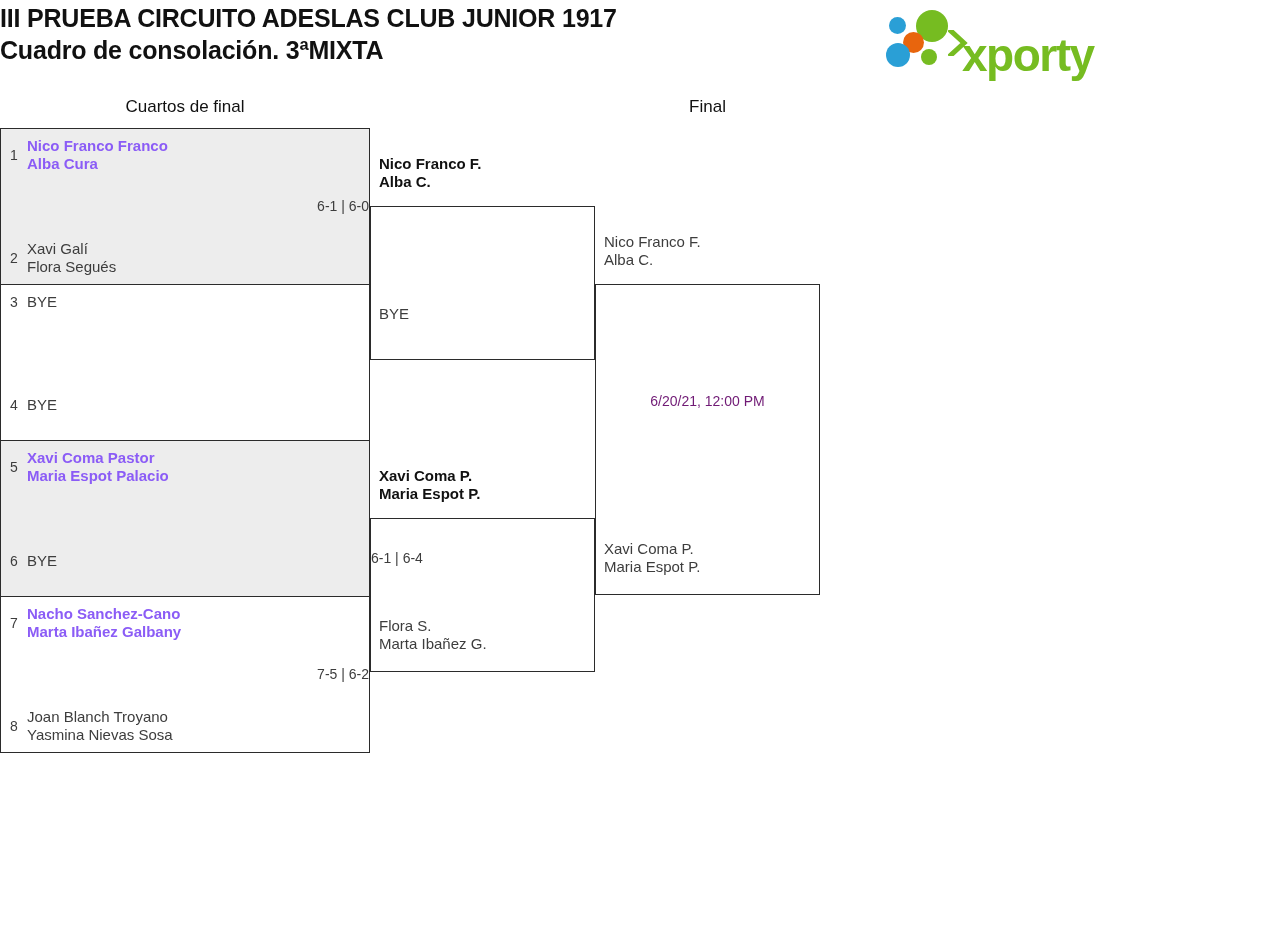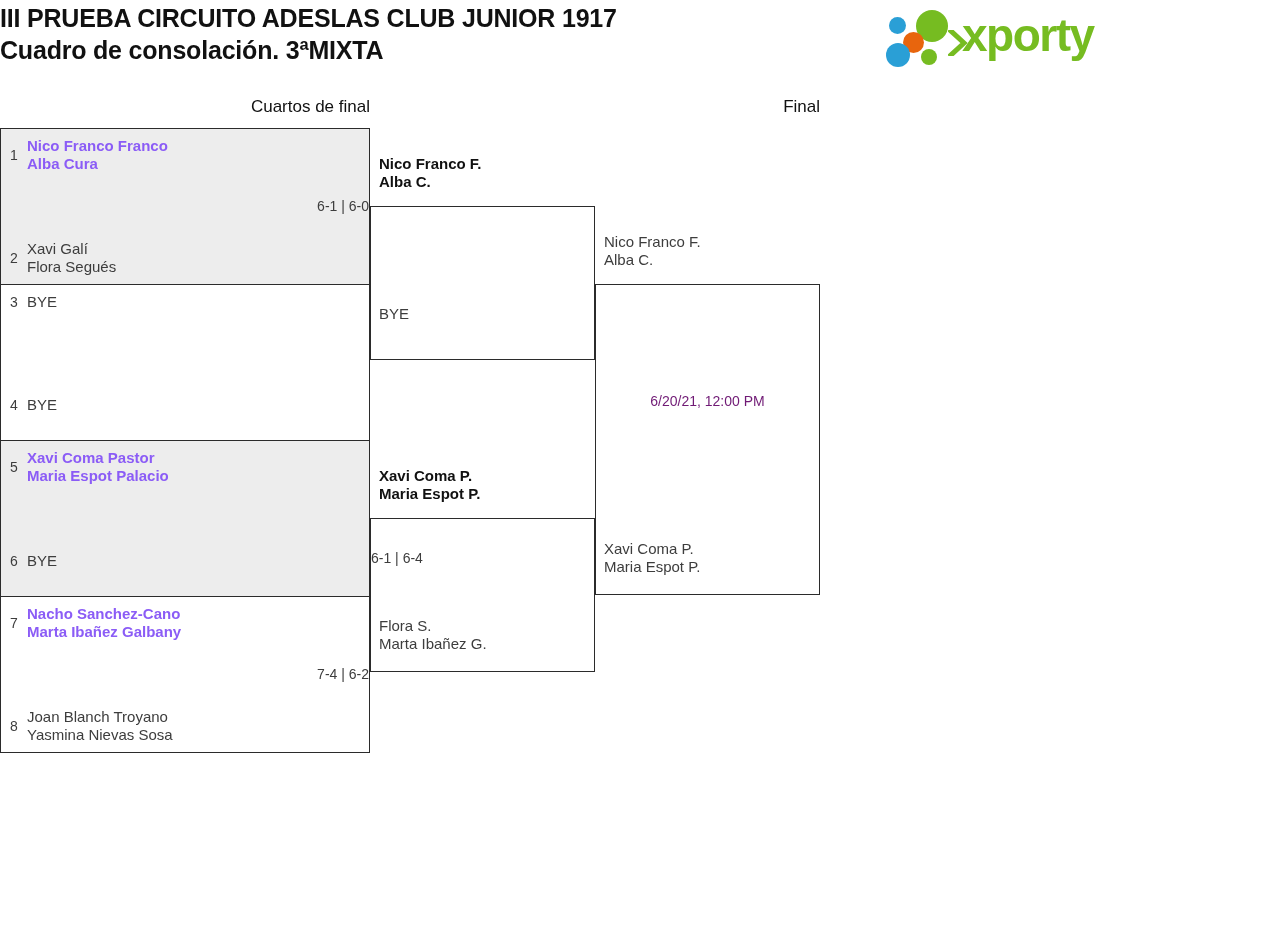--- a/index.html
+++ b/index.html
@@ -57,34 +57,34 @@
   .dot-blue-lg   { left: 0px;  top: 35px; width: 24px; height: 24px; background: #2a9fd6; }
   .dot-green-sm  { left: 35px; top: 41px; width: 16px; height: 16px; background: #76bc21; }
   .logo-chevron {
     position: absolute;
     left: 62px; top: 22px;
     width: 20px; height: 26px;
   }
   .logo-word {
     position: absolute;
     left: 86px;
-    top: 1px;
+    top: 21px;
     font-size: 46px;
     font-weight: bold;
     color: #76bc21;
     letter-spacing: -1.5px;
     line-height: 56px;
   }
 
   
   .round-head {
     position: absolute;
     font-size: 17px;
     color: #111111;
-    text-align: right;
+    text-align: center;
     line-height: 22px;
     white-space: nowrap;
   }
   .rh-0 { left: 0px;   top: 96px; width: 370px; }
   .rh-1 { left: 370px; top: 96px; width: 225px; }
   .rh-2 { left: 595px; top: 96px; width: 225px; }
 
   
   .match {
     position: absolute;
@@ -283,21 +283,21 @@
   </div>
 
   <div class="match qf qf-3">
     <div class="qf-player top">
       <span class="seed">7</span>
       <span class="names winner">
         <span class="nm">Nacho Sanchez-Cano</span>
         <span class="nm">Marta Ibañez Galbany</span>
       </span>
     </div>
-    <div class="qf-score">7-4 | 6-2</div>
+    <div class="qf-score">7-5 | 6-2</div>
     <div class="qf-player bottom">
       <span class="seed">8</span>
       <span class="names">
         <span class="nm">Joan Blanch Troyano</span>
         <span class="nm">Yasmina Nievas Sosa</span>
       </span>
     </div>
   </div>
 
   <div class="match sf sf-0">

